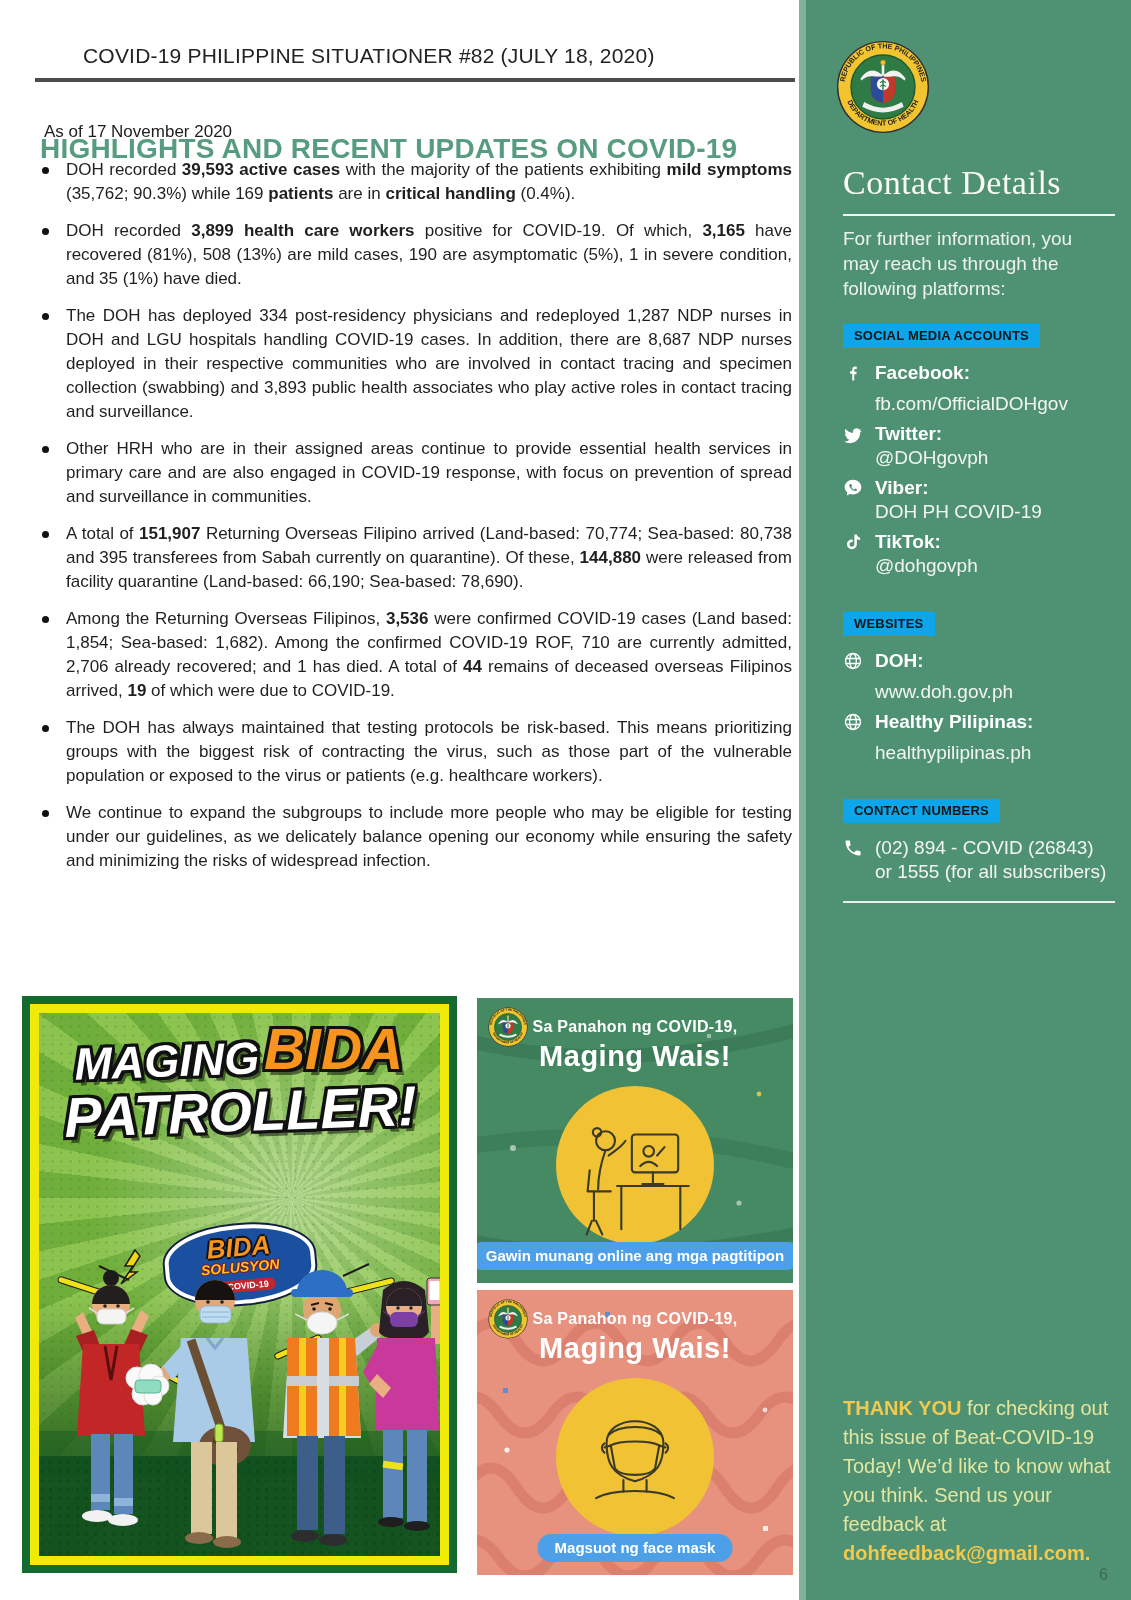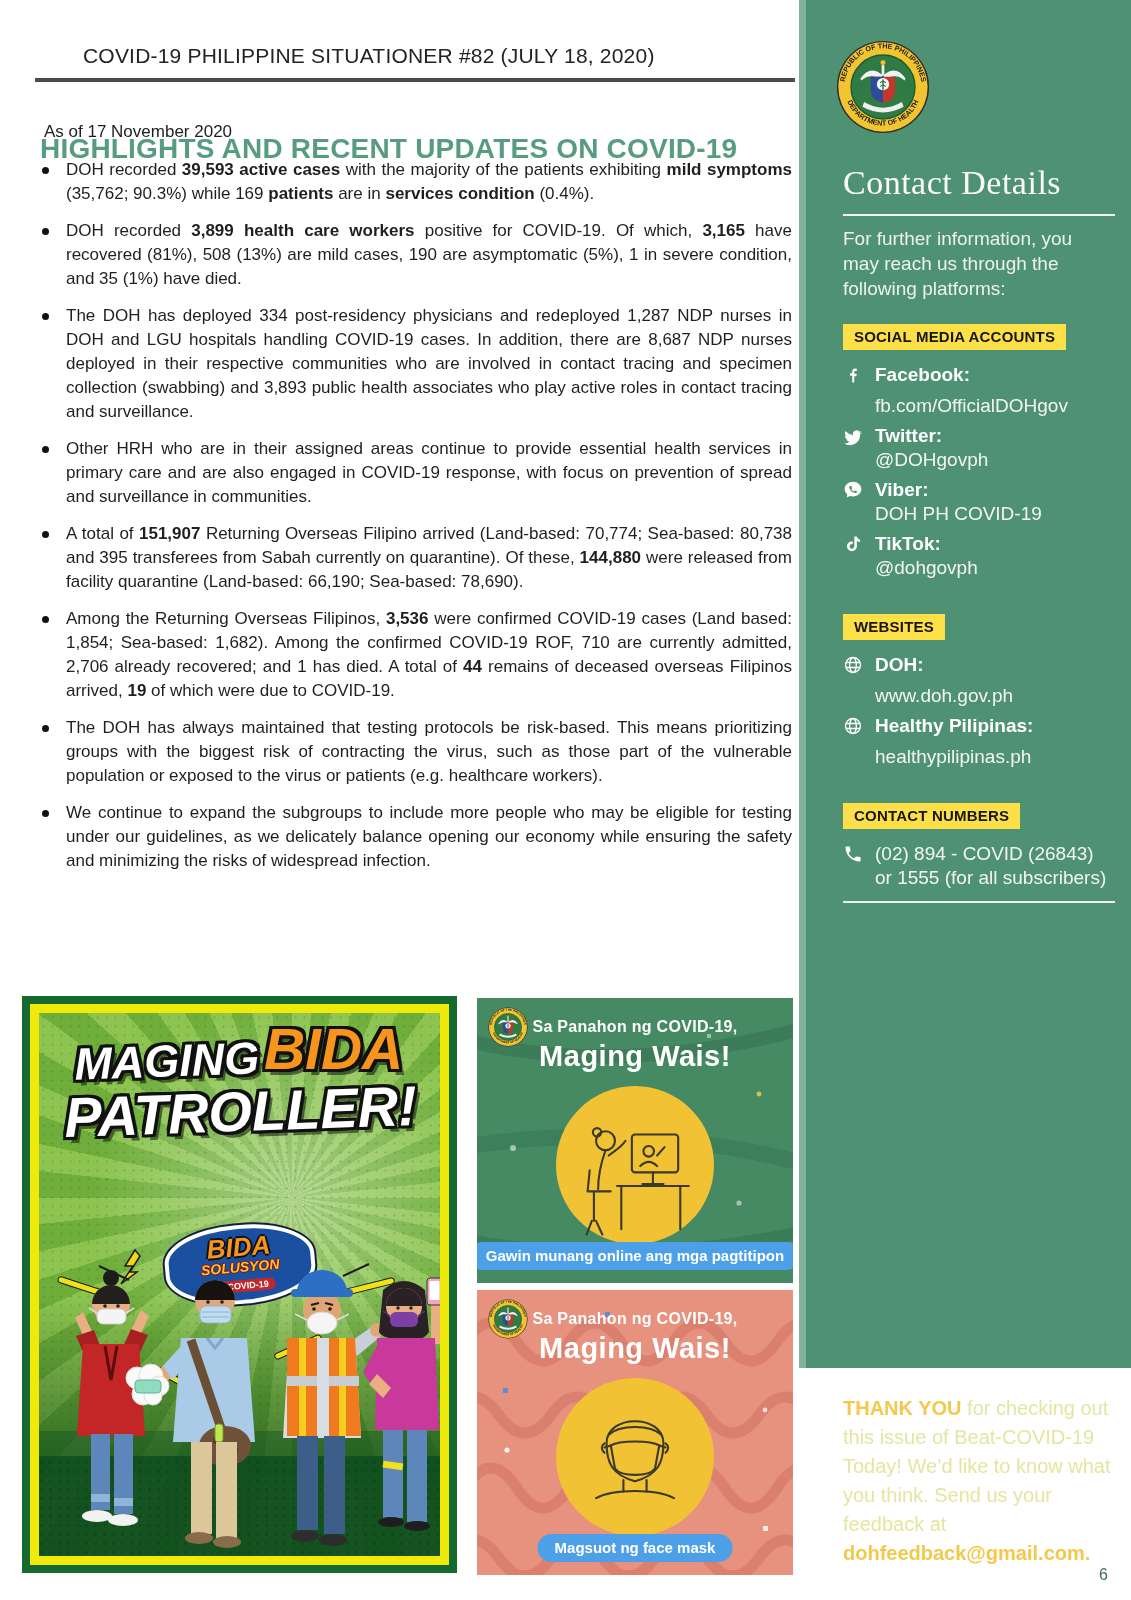--- a/index.html
+++ b/index.html
@@ -11,28 +11,28 @@
   .title-rule{position:absolute;left:35px;top:78px;width:760px;height:4px;background:#4b4b4b;}
   .section-title{position:absolute;left:40px;top:90px;font-size:28px;font-weight:bold;color:#579C7F;letter-spacing:.2px;margin-top:43px;}
   .as-of{position:absolute;left:44px;top:122px;font-size:17px;color:#1d1d1d;}
 
   #bullet-list{position:absolute;left:35px;top:158px;width:757px;margin:0;padding:0;list-style:none;}
   #bullet-list .bullet{position:relative;padding-left:31px;margin-bottom:13px;font-size:17px;line-height:24px;text-align:justify;}
   #bullet-list .bullet::before{content:"";position:absolute;left:7px;top:9px;width:7px;height:7px;border-radius:50%;background:#111;}
   #bullet-list b{font-weight:bold;}
 
   
-  .sidebar{position:absolute;left:799px;top:0;width:332px;height:1368px;background:#4F9173;border-left:7px solid #83B29A;box-sizing:border-box;}
+  .sidebar{position:absolute;left:799px;top:0;width:332px;height:1600px;background:#4F9173;border-left:7px solid #83B29A;box-sizing:border-box;}
   .seal-big{position:absolute;left:30px;top:40px;width:94px;height:94px;}
   .sb-title{position:absolute;left:37px;top:164px;width:272px;font-family:"Liberation Serif",serif;font-weight:normal;
             font-size:34px;color:#FBFBF2;letter-spacing:.5px;padding-bottom:12px;border-bottom:2px solid rgba(255,255,255,.92);margin:0;}
   .sb-intro{position:absolute;left:37px;top:226px;width:262px;font-size:19px;line-height:25px;color:#EDF3EC;margin:0;}
   #sb-sections{position:absolute;left:37px;top:324px;width:276px;}
   .sb-section{margin-bottom:34px;}
-  .sb-badge{display:inline-block;background:#fde047;color:#161616;font-weight:bold;font-size:15px;
+  .sb-badge{display:inline-block;background:#0ea5e9;color:#161616;font-weight:bold;font-size:13px;
             padding:4px 11px 5px 11px;margin-bottom:13px;letter-spacing:.2px;}
   .sb-item{display:grid;grid-template-columns:32px 1fr;margin-bottom:6px;align-items:start;}
   .sb-icon{width:22px;height:22px;margin-top:2px;display:inline-block;}
   .sb-icon svg{display:block;}
   .sb-label{font-weight:bold;font-size:19px;line-height:24px;color:#FFFFFF;}
   .sb-value{font-size:19px;line-height:24px;color:#F3F6F0;max-width:238px;}
   .sb-link{cursor:pointer;margin-top:7px;}
   .sb-divider{position:absolute;left:37px;top:901px;width:272px;height:2px;background:rgba(255,255,255,.88);}
   #thank-you{position:absolute;left:37px;top:1394px;width:270px;font-size:20px;line-height:29px;margin:0;}
   .ty-normal{color:#E4E6A0;}
@@ -111,21 +111,21 @@
   </symbol>
 </svg>
 
 <div class="page">
 
   <div class="doc-title">COVID-19 PHILIPPINE SITUATIONER #82 (JULY 18, 2020)</div>
   <div class="title-rule"></div>
   <div class="section-title">HIGHLIGHTS AND RECENT UPDATES ON COVID-19</div>
   <div class="as-of">As of 17 November 2020</div>
   <ul id="bullet-list">
-      <li class="bullet"><span>DOH recorded </span><b>39,593 active cases</b><span> with the majority of the patients exhibiting </span><b>mild symptoms</b><span> (35,762; 90.3%) while 169 </span><b>patients</b><span> are in </span><b>services condition</b><span> (0.4%).</span></li>
+      <li class="bullet"><span>DOH recorded </span><b>39,593 active cases</b><span> with the majority of the patients exhibiting </span><b>mild symptoms</b><span> (35,762; 90.3%) while 169 </span><b>patients</b><span> are in </span><b>critical handling</b><span> (0.4%).</span></li>
       <li class="bullet"><span>DOH recorded </span><b>3,899 health care workers</b><span> positive for COVID-19. Of which, </span><b>3,165</b><span> have recovered (81%), 508 (13%) are mild cases, 190 are asymptomatic (5%), 1 in severe condition, and 35 (1%) have died.</span></li>
       <li class="bullet"><span>The DOH has deployed 334 post-residency physicians and redeployed 1,287 NDP nurses in DOH and LGU hospitals handling COVID-19 cases. In addition, there are 8,687 NDP nurses deployed in their respective communities who are involved in contact tracing and specimen collection (swabbing) and 3,893 public health associates who play active roles in contact tracing and surveillance.</span></li>
       <li class="bullet"><span>Other HRH who are in their assigned areas continue to provide essential health services in primary care and are also engaged in COVID-19 response, with focus on prevention of spread and surveillance in communities.</span></li>
       <li class="bullet"><span>A total of </span><b>151,907</b><span> Returning Overseas Filipino arrived (Land-based: 70,774; Sea-based: 80,738 and 395 transferees from Sabah currently on quarantine). Of these, </span><b>144,880</b><span> were released from facility quarantine (Land-based: 66,190; Sea-based: 78,690).</span></li>
       <li class="bullet"><span>Among the Returning Overseas Filipinos, </span><b>3,536</b><span> were confirmed COVID-19 cases (Land based: 1,854; Sea-based: 1,682). Among the confirmed COVID-19 ROF, 710 are currently admitted, 2,706 already recovered; and 1 has died. A total of </span><b>44</b><span> remains of deceased overseas Filipinos arrived, </span><b>19</b><span> of which were due to COVID-19.</span></li>
       <li class="bullet"><span>The DOH has always maintained that testing protocols be risk-based. This means prioritizing groups with the biggest risk of contracting the virus, such as those part of the vulnerable population or exposed to the virus or patients (e.g. healthcare workers).</span></li>
       <li class="bullet"><span>We continue to expand the subgroups to include more people who may be eligible for testing under our guidelines, as we delicately balance opening our economy while ensuring the safety and minimizing the risks of widespread infection.</span></li>
     </ul>
 
   <div class="poster-left">

